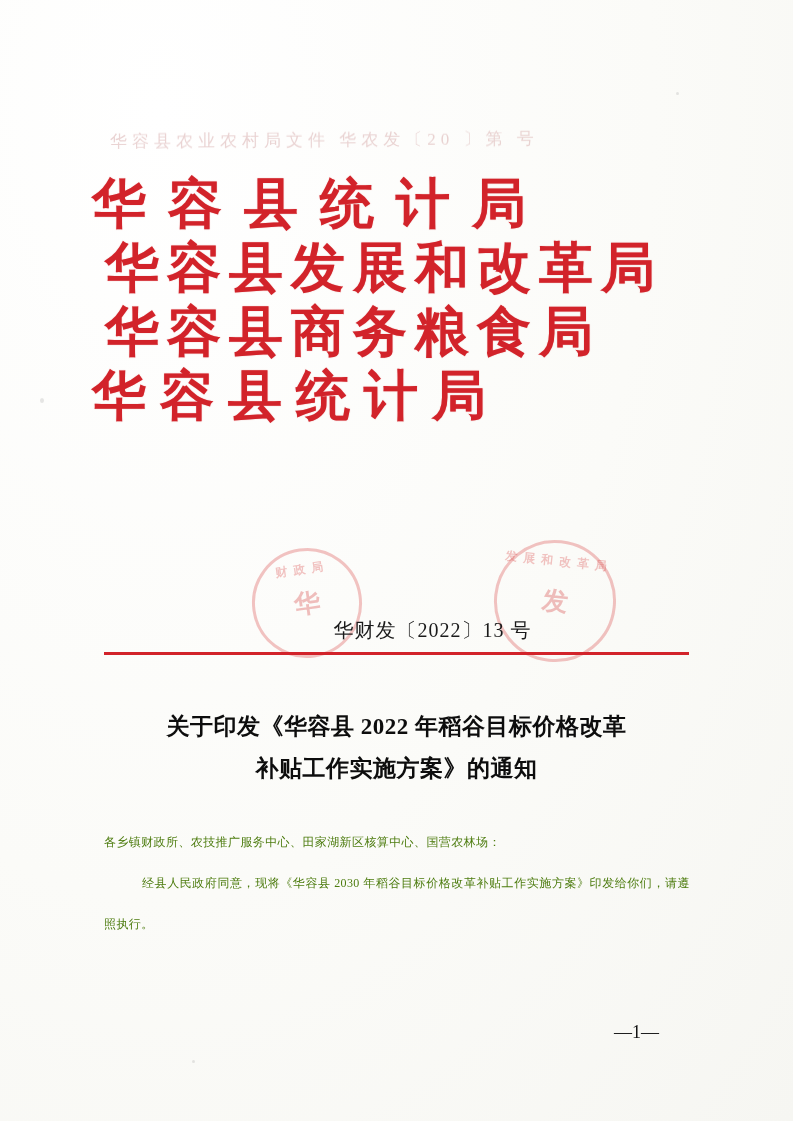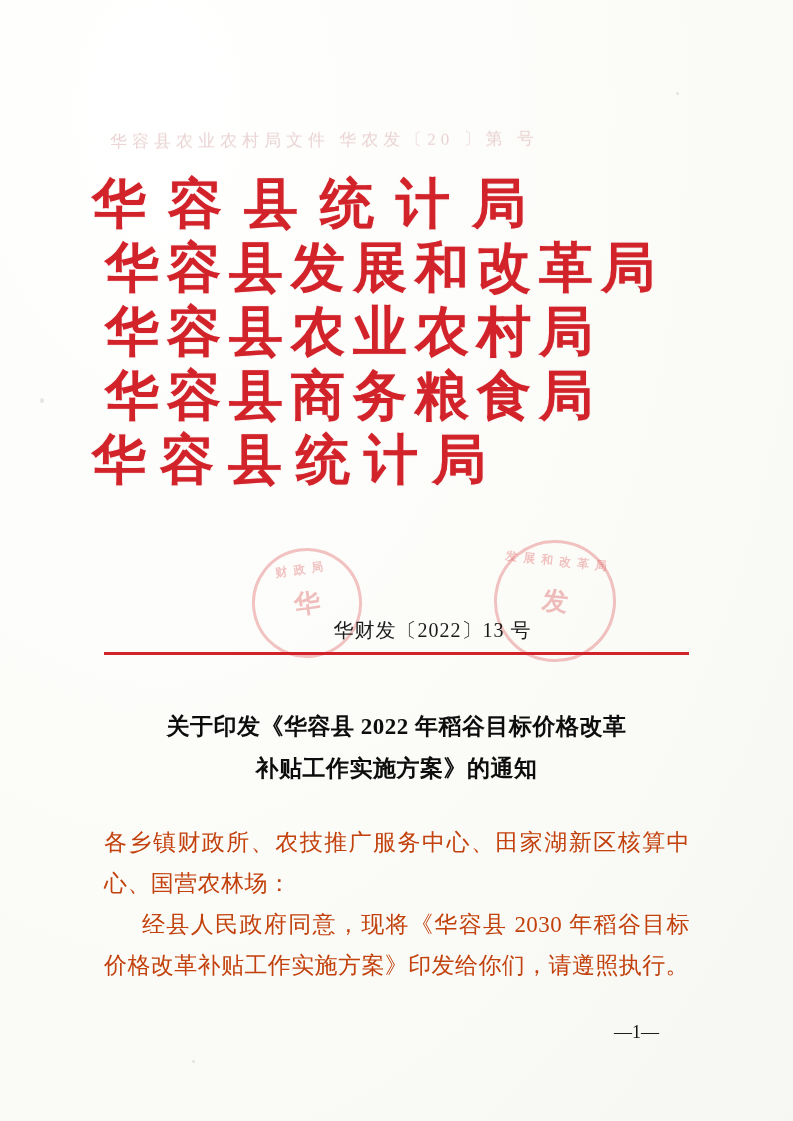--- a/index.html
+++ b/index.html
@@ -171,23 +171,23 @@
     margin-top: 16px;
   }
 
   
   .body-text {
     position: absolute;
     top: 822px;
     left: 104px;
     width: 586px;
     font-family: "Liberation Serif", serif;
-    font-size: 23px;
+    font-size: 12px;
     line-height: 41px;
-    color: #c2410c;
+    color: #4d7c0f;
     letter-spacing: 0.4px;
     text-align: justify;
   }
   .body-text p {
     margin: 0;
   }
   .body-text p.indent {
     text-indent: 38px;
   }
 
@@ -226,21 +226,20 @@
     <span class="seal-center">华</span>
   </div>
   <div class="seal right">
     <span class="seal-arc">发展和改革局</span>
     <span class="seal-center">发</span>
   </div>
 
   <div class="masthead">
     <div class="mast-line spaced">华容县统计局</div>
     <div class="mast-line spaced2">华容县发展和改革局</div>
-    <div class="mast-line spaced2">华容县农业农村局</div>
     <div class="mast-line spaced2">华容县商务粮食局</div>
     <div class="mast-line spaced3">华容县统计局</div>
   </div>
 
 
   <div class="doc-number">华财发〔2022〕13 号</div>
 
   <div class="red-rule"></div>
 
   <div class="doc-title">

